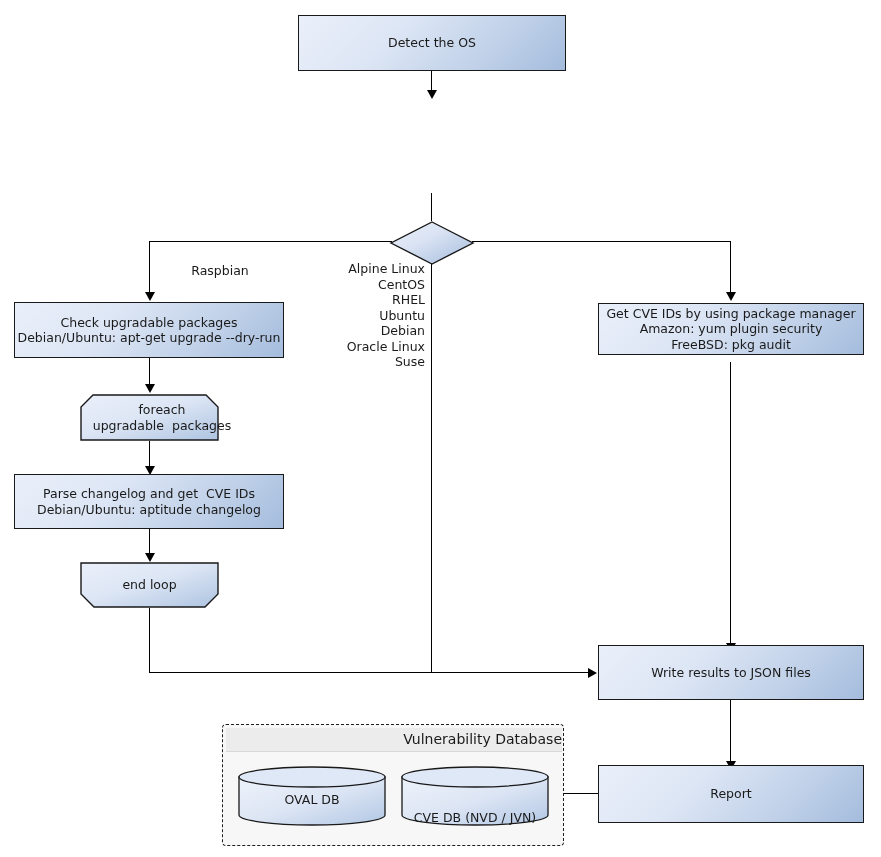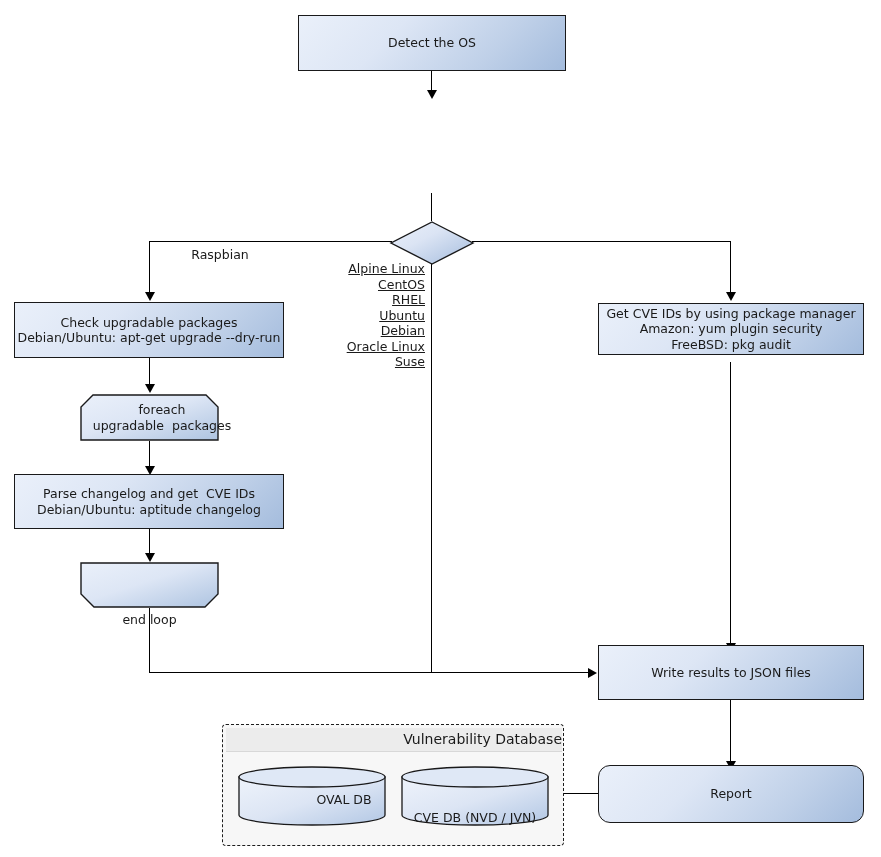--- a/index.html
+++ b/index.html
@@ -37,21 +37,20 @@
   .node.right-text .lbl { padding-right: 8px; }
 
   
   .loop-start {
     clip-path: polygon(13px 0, calc(100% - 13px) 0, 100% 13px, 100% 100%, 0 100%, 0 13px);
     border: none;
   }
   .loop-end {
     clip-path: polygon(0 0, 100% 0, 100% calc(100% - 13px), calc(100% - 13px) 100%, 13px 100%, 0 calc(100% - 13px));
     border: none;
-    margin-top: 35px;
   }
   .loop-wrap { position: absolute; }
   .loop-wrap svg { position: absolute; left: 0; top: 0; overflow: visible; }
   .loop-wrap .node { left: 0; top: 0; width: 100%; height: 100%; }
 
   
   .diamond-wrap { position: absolute; }
   .diamond-wrap svg { display: block; overflow: visible; }
 
   
@@ -225,27 +224,27 @@
   <div class="node" style="left:598px; top:303px; width:266px; height:52px;">
     <span class="lbl">Get CVE IDs by using package manager
 Amazon: yum plugin security
 FreeBSD: pkg audit</span>
   </div>
 
   <div class="node" style="left:598px; top:645px; width:266px; height:55px;">
     <span class="lbl">Write results to JSON files</span>
   </div>
 
-  <div class="node" style="left:598px; top:765px; width:266px; height:58px;border-radius:12px;">
+  <div class="node" style="left:598px; top:765px; width:266px; height:58px;">
     <span class="lbl">Report</span>
   </div>
 
-  <div class="edge-label center" style="left:145px; top:247px; width:150px;">Raspbian</div>
-
-  <div class="edge-label right" style="left:285px; top:261px; width:140px; white-space:pre;text-decoration:underline;">Alpine Linux
+  <div class="edge-label center" style="left:145px; top:263px; width:150px;">Raspbian</div>
+
+  <div class="edge-label right" style="left:285px; top:261px; width:140px; white-space:pre;">Alpine Linux
 CentOS
 RHEL
 Ubuntu
 Debian
 Oracle Linux
 Suse</div>
 
 
   <div class="group-box" style="left:222px; top:724px; width:342px; height:122px;">
     <div class="group-title" style="left:3px; top:3px; width:336px; height:24px; padding-right:0px;">Vulnerability Database</div>
@@ -255,21 +254,21 @@
         <defs>
           <linearGradient id="gradCylA" x1="0" y1="0" x2="1" y2="1">
             <stop offset="0%" stop-color="#eef3fb"></stop>
             <stop offset="50%" stop-color="#dce5f4"></stop>
             <stop offset="100%" stop-color="#b2c7e4"></stop>
           </linearGradient>
         </defs>
         <path d="M1,11 L1,49 A73,10 0 0 0 147,49 L147,11 Z" fill="url(#gradCylA)" stroke="#19191a" stroke-width="1.3"></path>
         <ellipse cx="74" cy="11" rx="73" ry="10" fill="#dfe8f6" stroke="#19191a" stroke-width="1.3"></ellipse>
       </svg>
-      <div class="cyl-label" style="top:26px;margin-left:32px;">OVAL DB</div>
+      <div class="cyl-label" style="top:26px;">OVAL DB</div>
     </div>
 
     <div class="cyl-wrap" style="left:178px; top:41px; width:148px; height:60px;">
       <svg width="148" height="60" viewBox="0 0 148 60">
         <defs>
           <linearGradient id="gradCylB" x1="0" y1="0" x2="1" y2="1">
             <stop offset="0%" stop-color="#eef3fb"></stop>
             <stop offset="50%" stop-color="#dce5f4"></stop>
             <stop offset="100%" stop-color="#b2c7e4"></stop>
           </linearGradient>

